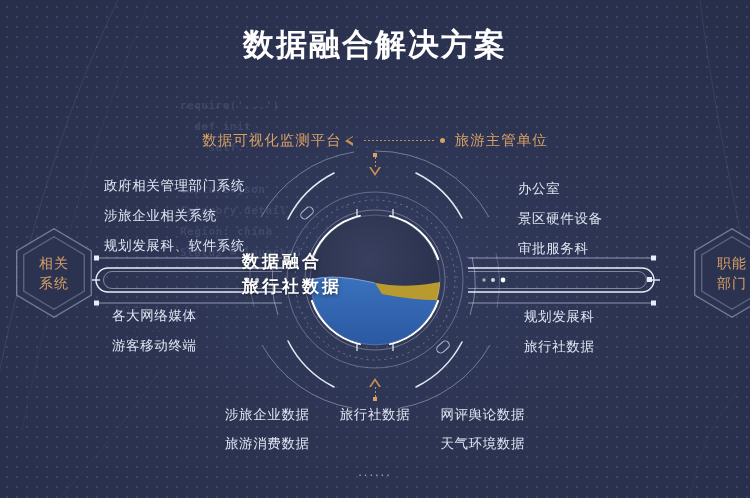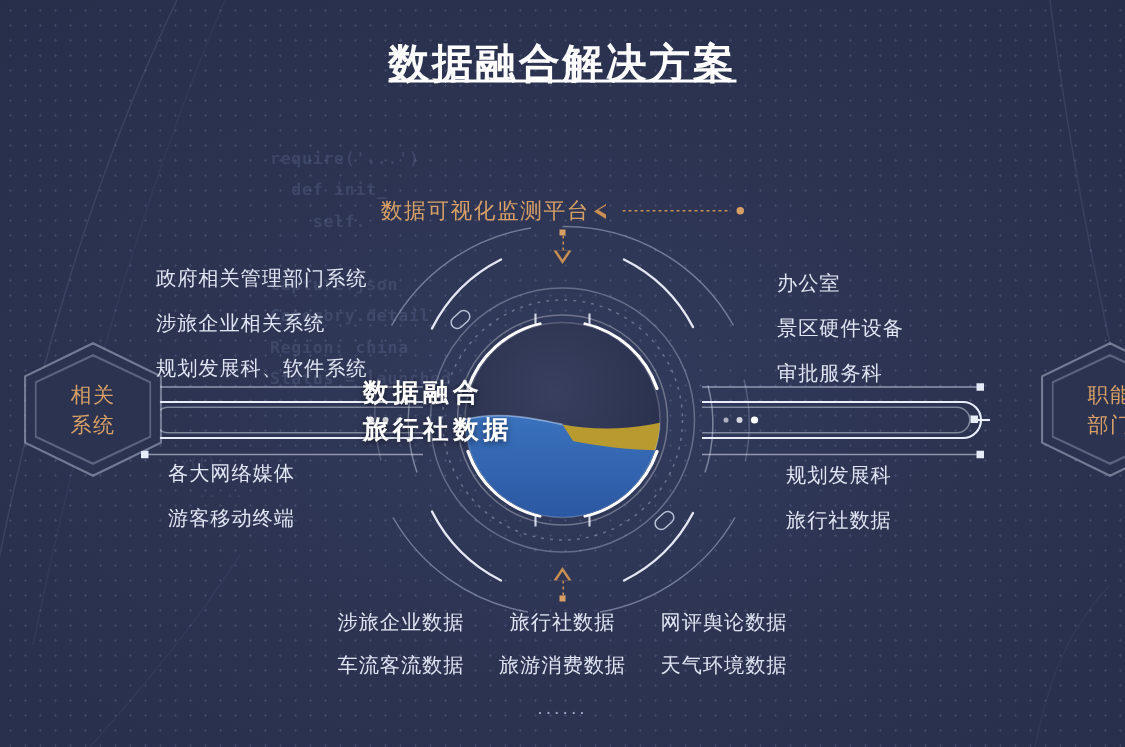--- a/index.html
+++ b/index.html
@@ -35,21 +35,21 @@
     position:absolute;left:120px;top:300px;width:120px;
     font-family:"DejaVu Sans Mono","Liberation Mono",monospace;
     font-size:10px;line-height:19px;
     color:rgba(150,165,205,.13);
     white-space:pre;pointer-events:none;
   }
 
   
   .title{
     position:absolute;left:0;right:0;top:24px;text-align:center;
-    font-size:27px;font-weight:bold;color:#ffffff;letter-spacing:2px;text-decoration:underline;
+    font-size:31px;font-weight:bold;color:#ffffff;letter-spacing:2px;
   }
   .subtitle{
     position:absolute;left:0;right:0;top:70px;text-align:center;
     font-size:15px;color:#e6eaf5;letter-spacing:1px;
   }
 
   
   .toprow{
     position:absolute;top:131px;left:0;right:0;
     display:flex;align-items:center;justify-content:center;gap:10px;
@@ -73,21 +73,21 @@
     border-right:5.2px solid #2e3554;z-index:2;
   }
   .dotdash{
     width:72px;height:1px;margin:0 4px;
     background-image:linear-gradient(to right,#c98f52 50%,transparent 0%);
     background-size:4px 1px;background-repeat:repeat-x;
   }
   .enddot{width:5px;height:5px;border-radius:50%;background:#d9a066;}
 
   
-  .hexwrap{position:absolute;width:92px;height:90px;}
+  .hexwrap{position:absolute;width:76px;height:90px;}
   .hexwrap.left{left:16px;top:228px;}
   .hexwrap.right{left:694px;top:228px;}
   .hex-outer{
     position:absolute;inset:0;
     clip-path:polygon(50% 0%,100% 25%,100% 75%,50% 100%,0% 75%,0% 25%);
     background:rgba(215,225,245,.42);
   }
   .hex-inner{
     position:absolute;left:1.4px;top:1.6px;right:1.4px;bottom:1.6px;
     clip-path:polygon(50% 0%,100% 25%,100% 75%,50% 100%,0% 75%,0% 25%);
@@ -195,20 +195,21 @@
 
   <div class="title">数据融合解决方案</div>
 
   <div class="toprow">
     <span class="orange-label">数据可视化监测平台</span>
     <span class="arrowline">
       <span class="arrowhead-left"></span>
       <span class="dotdash"></span>
       <span class="enddot"></span>
     </span>
+    <span class="orange-label">旅游主管单位</span>
   </div>
 
   <svg id="pipes" viewBox="0 0 750 498">
     <g stroke="rgba(225,232,248,.55)" fill="none" stroke-width="1">
 
       <path d="M 97 258 L 282 258"></path>
 
       <path d="M 97 303 L 282 303"></path>
     </g>
 
@@ -293,21 +294,20 @@
     <div>旅行社数据</div>
   </div>
 
   <div id="bottom-grid">
     <div class="brow">
       <span>涉旅企业数据</span>
       <span>旅行社数据</span>
       <span>网评舆论数据</span>
     </div>
     <div class="brow">
-      <span>车流客流数据</span>
       <span>旅游消费数据</span>
       <span>天气环境数据</span>
     </div>
     <div id="bottom-dots">......</div>
   </div>
 
   <div class="vmark" style="left:368px;top:153px;">
     <div class="sqdot"></div>
     <div class="vdots" style="height:10px;"></div>
     <div class="tri-down"></div>

